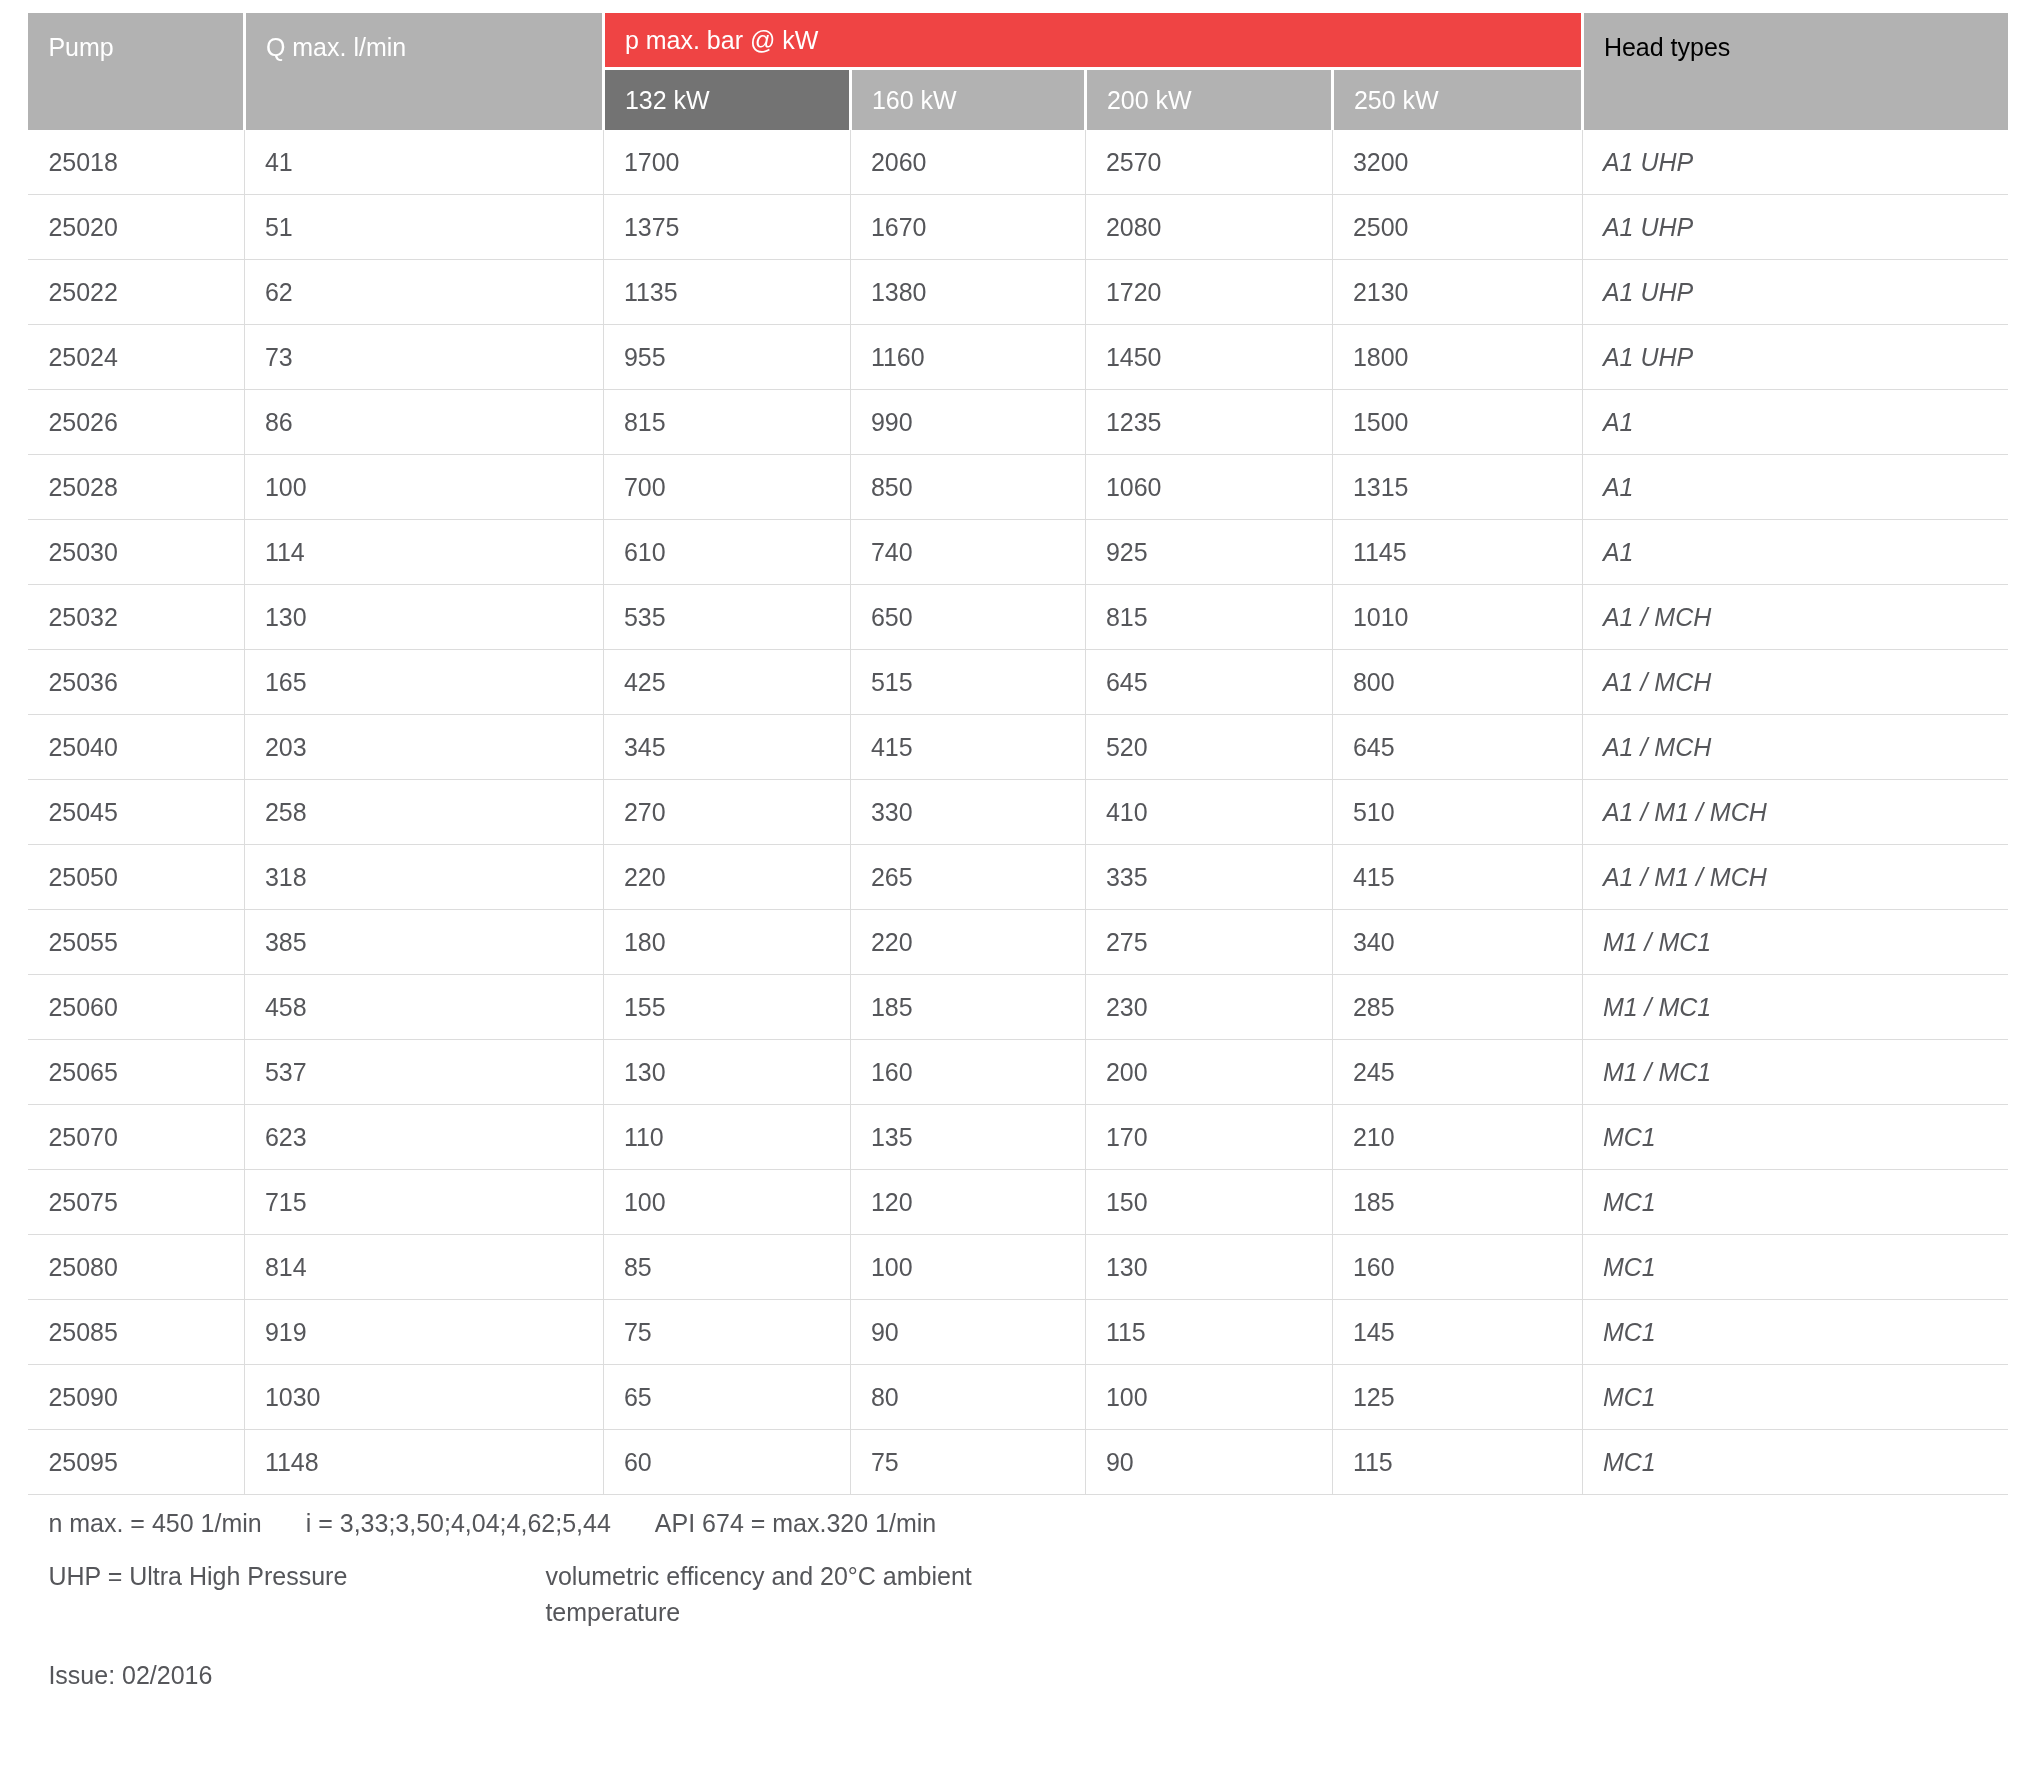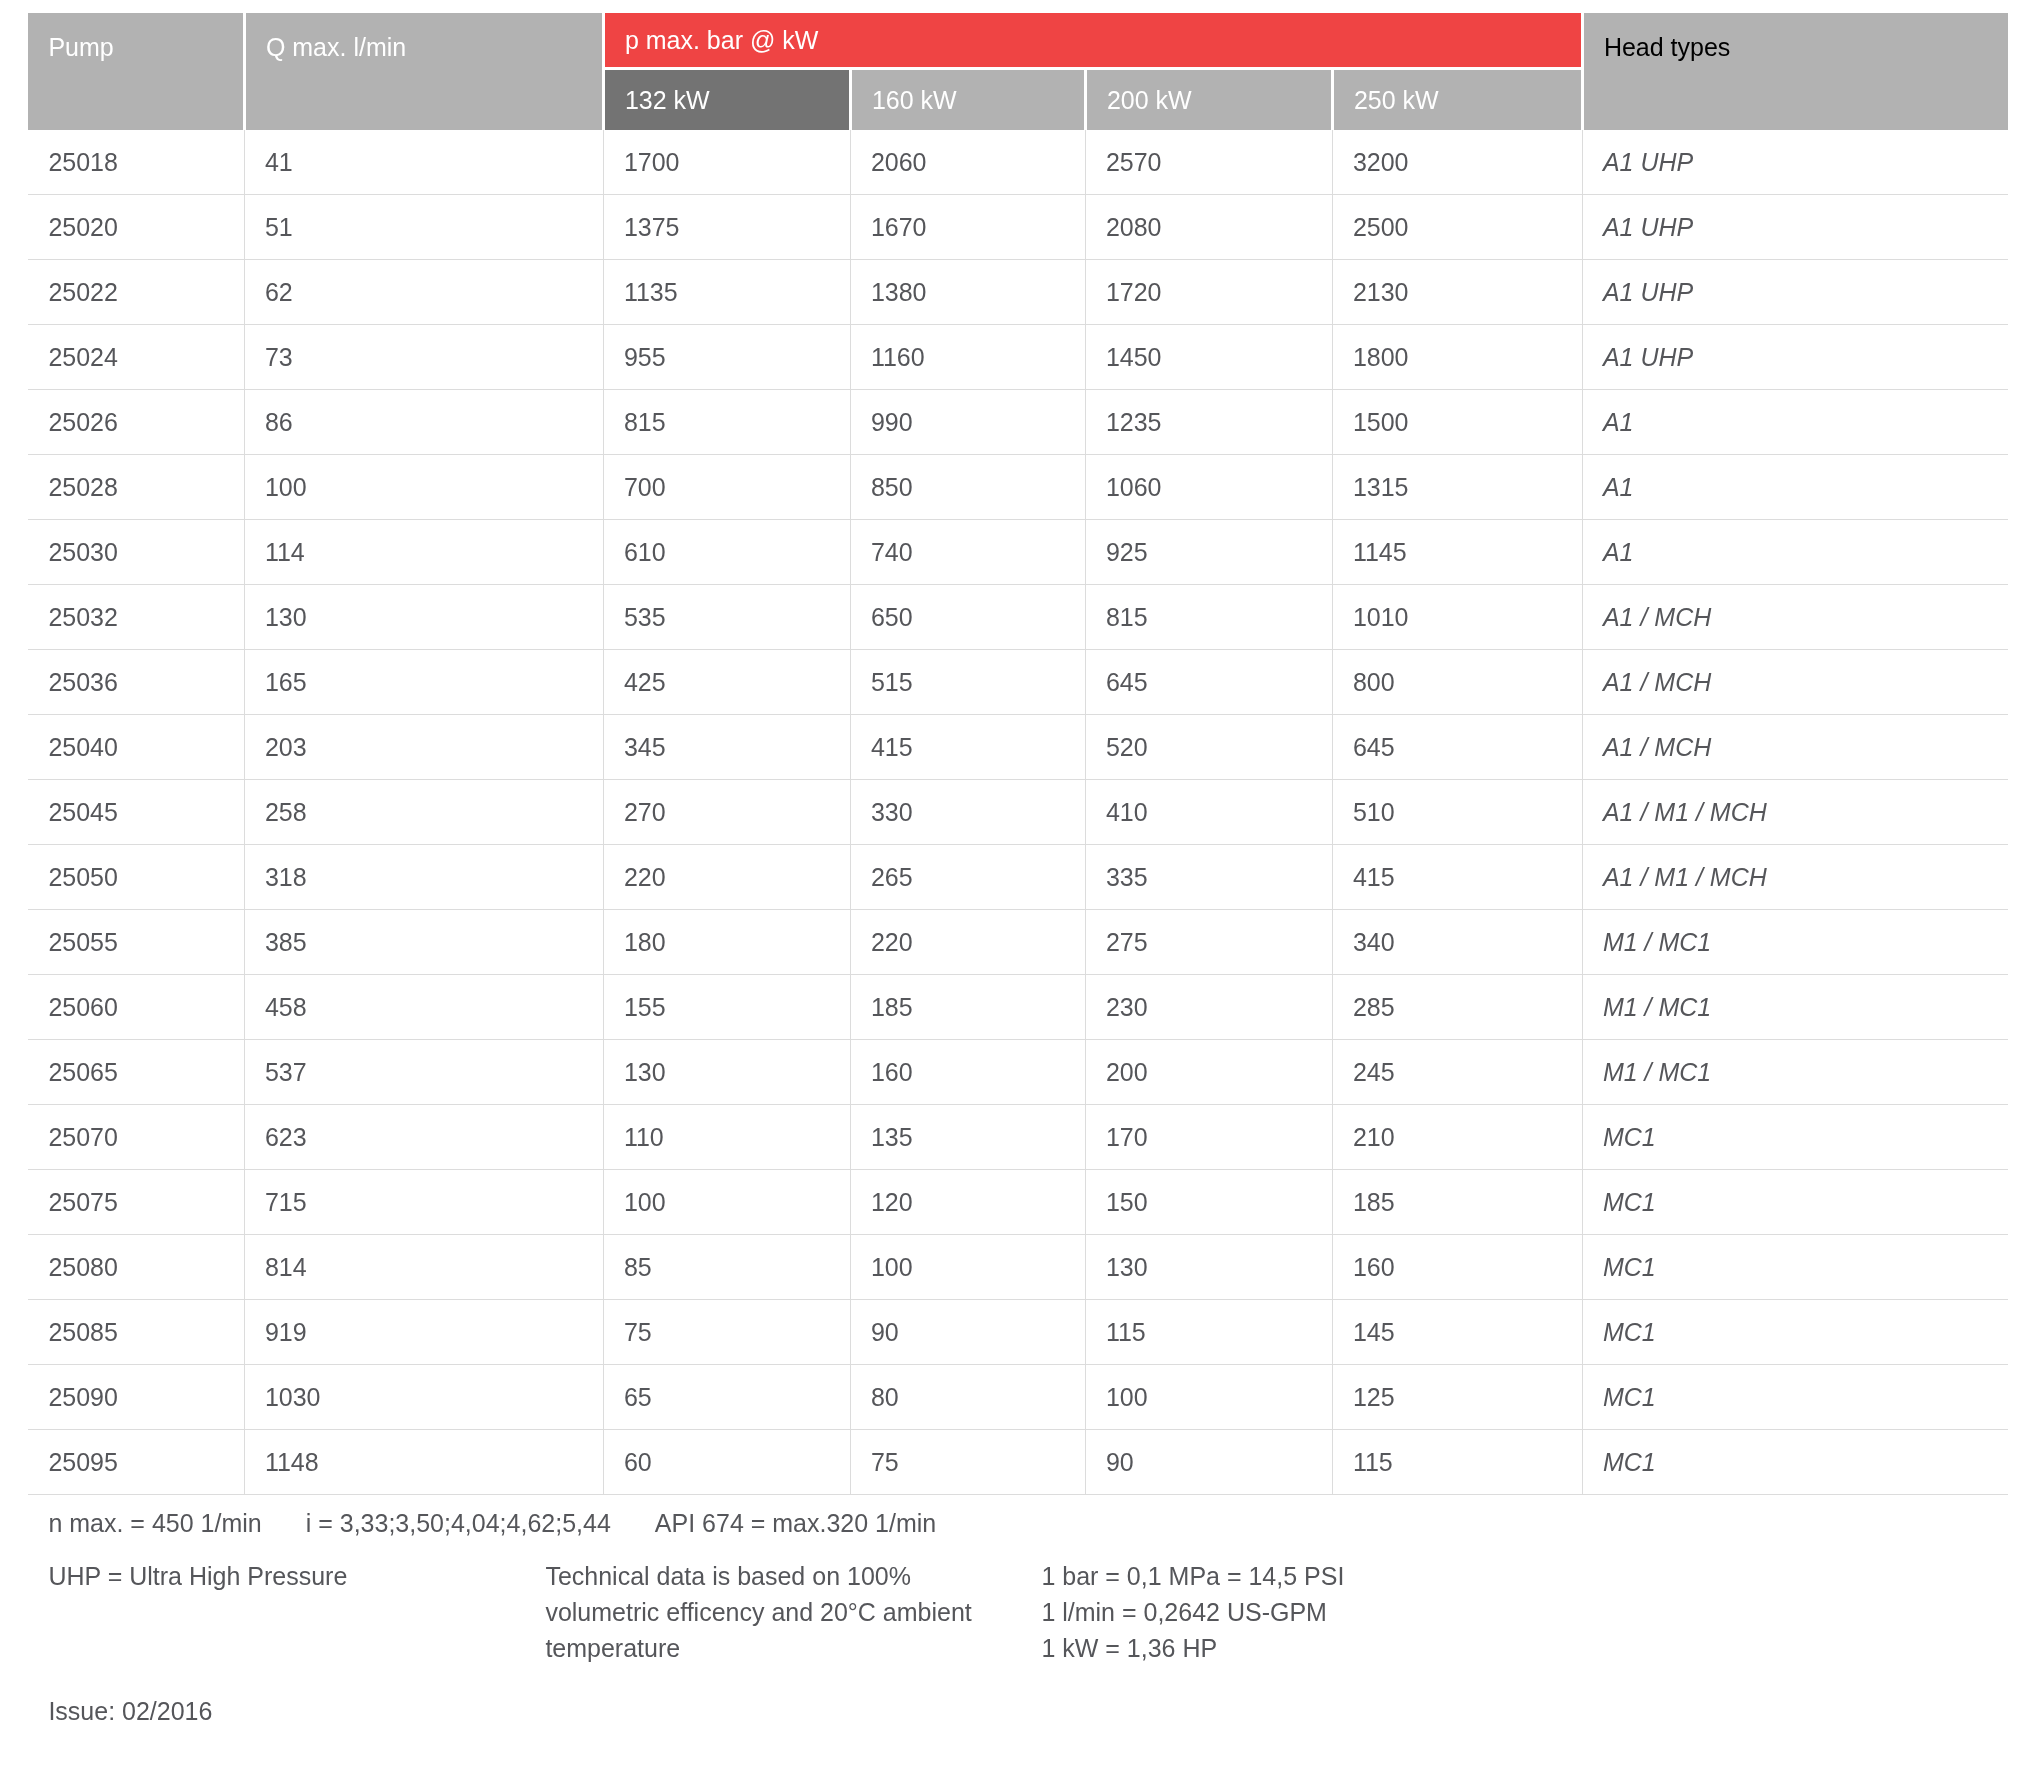--- a/index.html
+++ b/index.html
@@ -303,27 +303,21 @@
       </tbody>
   </table>
 
   <div class="notes-line">
     <span>n max. = 450 1/min</span><span>i = 3,33;3,50;4,04;4,62;5,44</span><span>API 674 = max.320 1/min</span>
   </div>
 
   <div class="footer-cols">
     <div class="fcol-1">UHP = Ultra High Pressure</div>
     <div class="fcol-2">
-      <div>Technical data is based on 100%</div>
       <div>volumetric efficency and 20°C ambient</div>
       <div>temperature</div>
     </div>
-    <div class="fcol-4">
-      <div>1 bar = 0,1 MPa = 14,5 PSI</div>
-      <div>1 l/min = 0,2642 US-GPM</div>
-      <div>1 kW = 1,36 HP</div>
-    </div>
   </div>
 
   <div class="issue-line">Issue: 02/2016</div>
 
 </div>
 
 
 </body></html>

